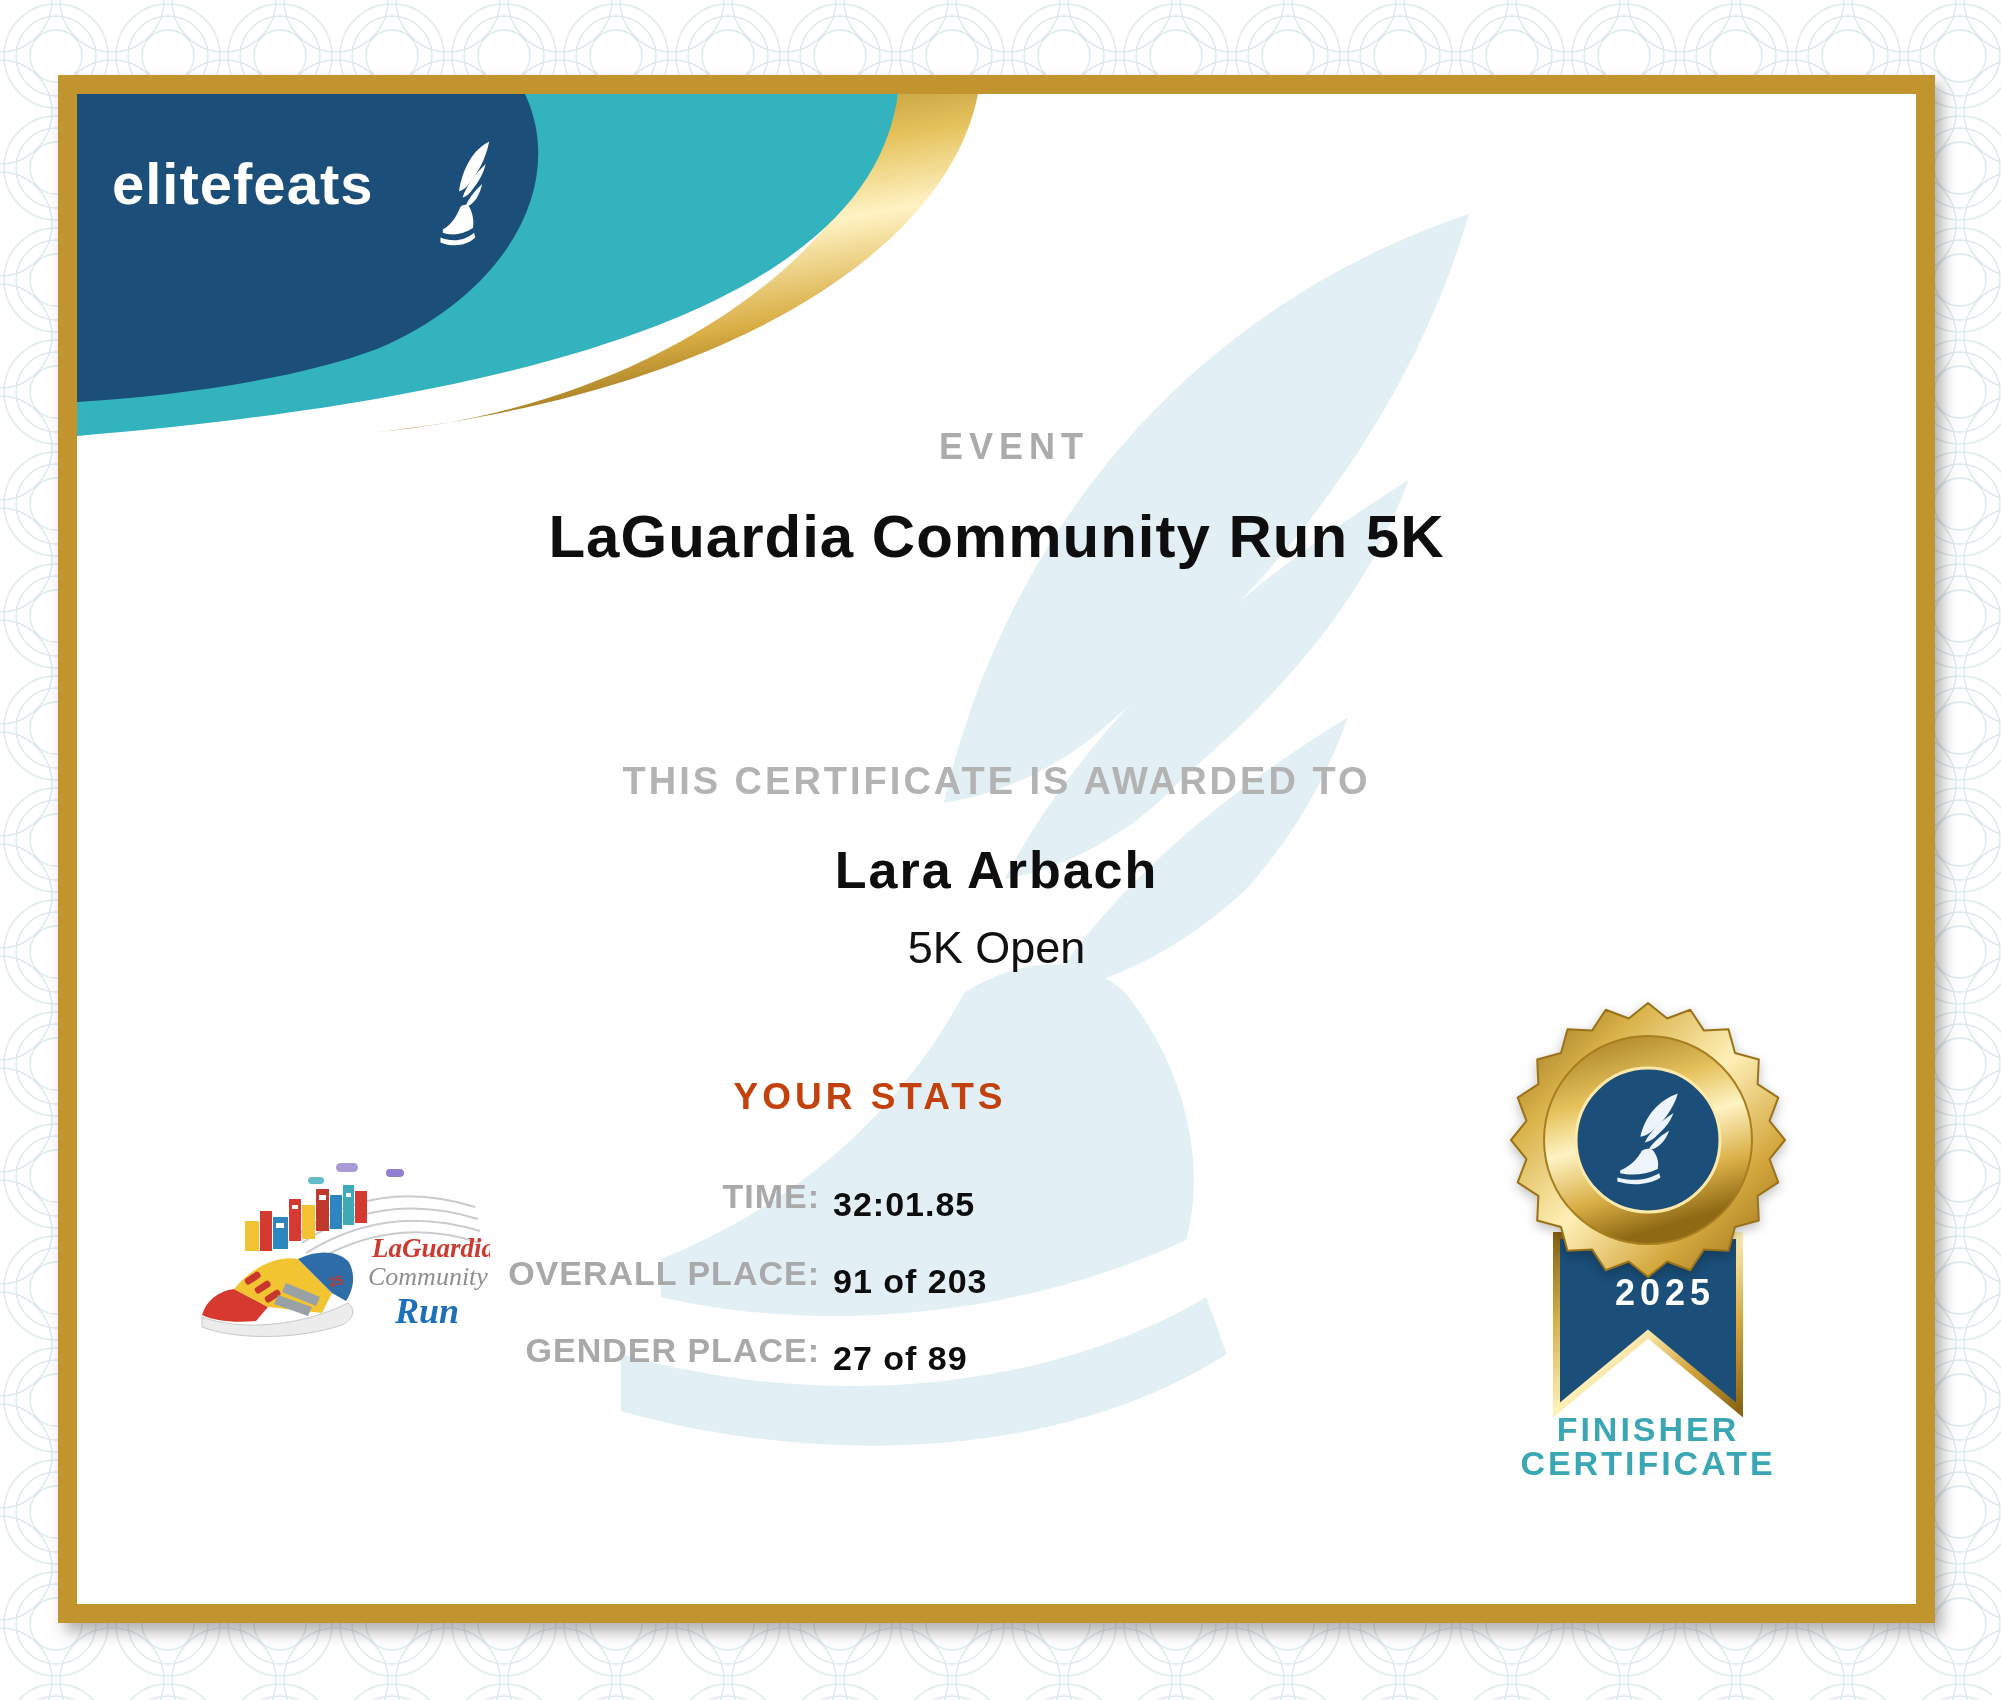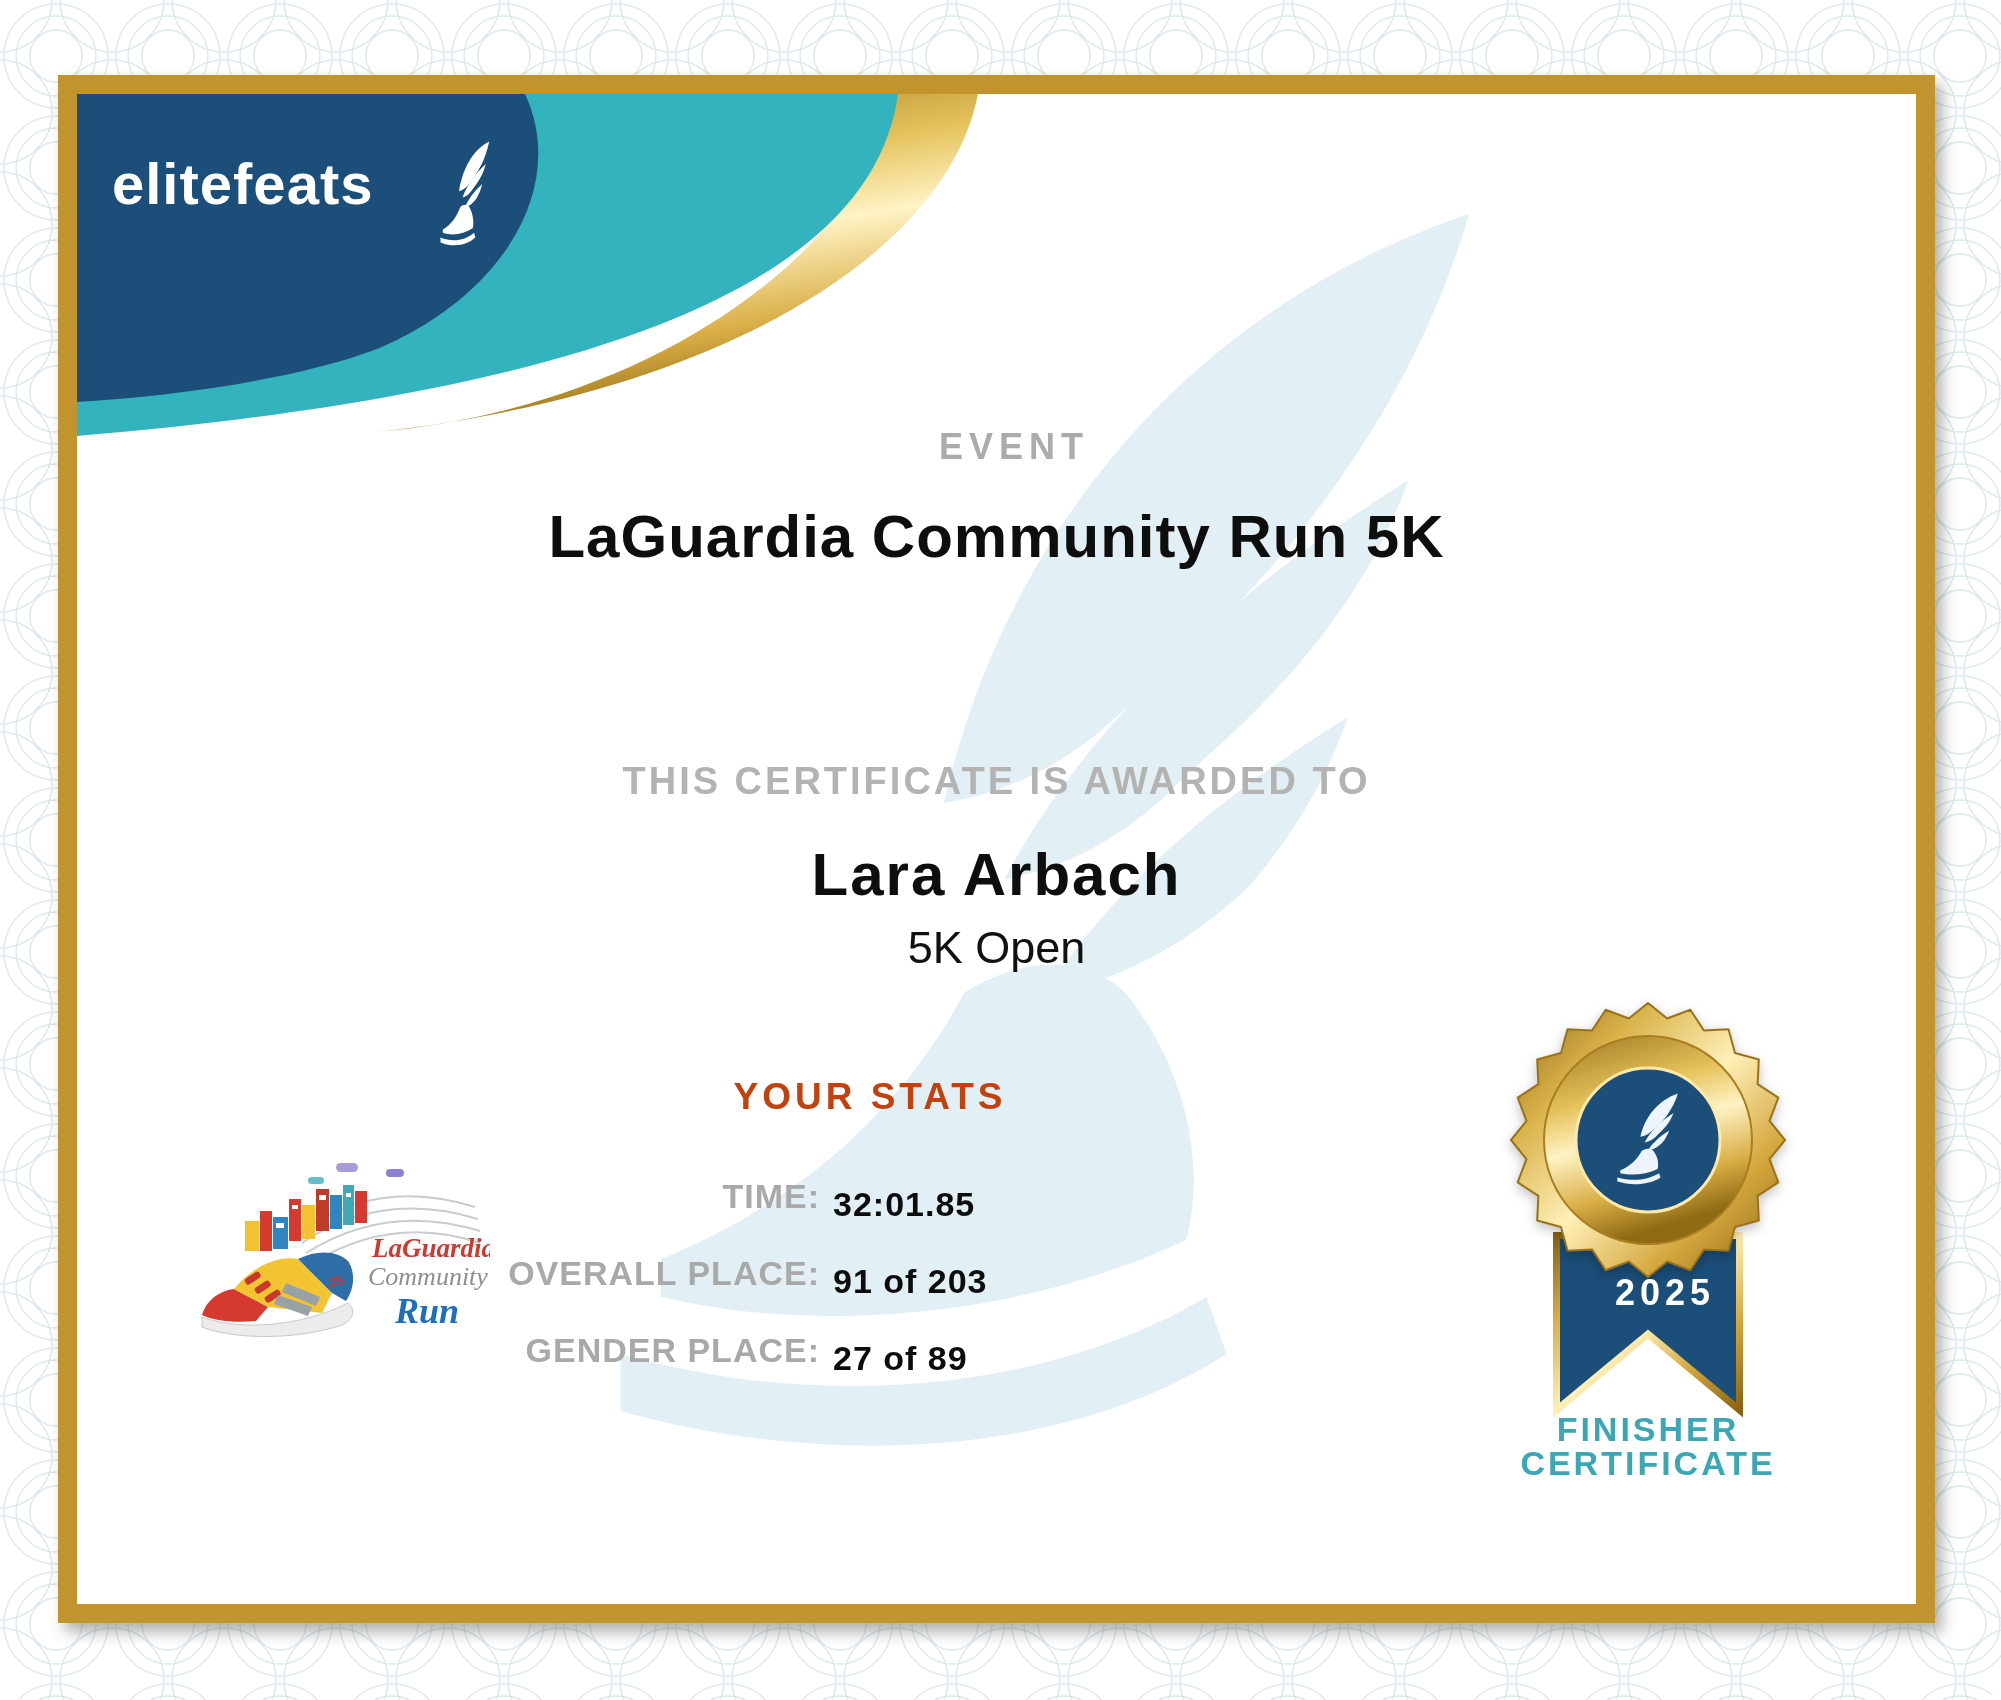--- a/index.html
+++ b/index.html
@@ -8,21 +8,21 @@
   .guilloche{position:absolute;inset:0;z-index:0;}
   .cert-frame{position:absolute;left:58px;top:75px;width:1839px;height:1510px;
       border:19px solid #C2942D;background:#ffffff;z-index:1;overflow:hidden;
       box-shadow:7px 9px 14px rgba(80,80,80,.45);}
   .watermark{position:absolute;left:483px;top:101px;width:1010px;height:1330px;z-index:1;pointer-events:none;}
   .header-art{position:absolute;left:0;top:0;width:920px;height:360px;z-index:2;}
   .txt{position:absolute;left:0;right:0;text-align:center;z-index:4;white-space:nowrap;}
   .event-label{top:332px;font-size:36px;font-weight:700;letter-spacing:6px;color:#ABABAB;padding-left:35px;}
   .event-title{top:408px;font-size:60px;font-weight:700;color:#0e0e0e;letter-spacing:1px;}
   .award-intro{top:666px;font-size:38px;font-weight:700;letter-spacing:3px;color:#B3B3B3;}
-  .recipient{top:746px;font-size:60px;font-weight:700;color:#0e0e0e;letter-spacing:2px;}
+  .recipient{top:746px;font-size:52px;font-weight:700;color:#0e0e0e;letter-spacing:2px;}
   .division{top:828px;font-size:45px;font-weight:400;color:#111;}
   .stats-heading{position:absolute;left:293px;width:1000px;top:982px;text-align:center;z-index:4;
       font-size:37px;font-weight:700;letter-spacing:4px;color:#c2410c;white-space:nowrap;}
   .stats{position:absolute;left:223px;top:1064px;width:900px;z-index:4;}
   .stat-row{display:flex;align-items:center;height:77px;}
   .stat-label{width:520px;text-align:right;font-size:34px;font-weight:700;letter-spacing:1px;color:#A9A9A9;white-space:nowrap;}
   .stat-value{margin-left:13px;font-size:34px;font-weight:700;color:#0d0d0d;letter-spacing:1px;white-space:nowrap;margin-top:16px;}
   .event-logo{position:absolute;left:113px;top:1061px;width:300px;height:190px;z-index:4;}
   .ribbon{position:absolute;left:1476px;top:1138px;width:190px;height:185px;z-index:3;}
   .ribbon-year{position:absolute;left:1476px;top:1178px;width:224px;text-align:center;z-index:5;

